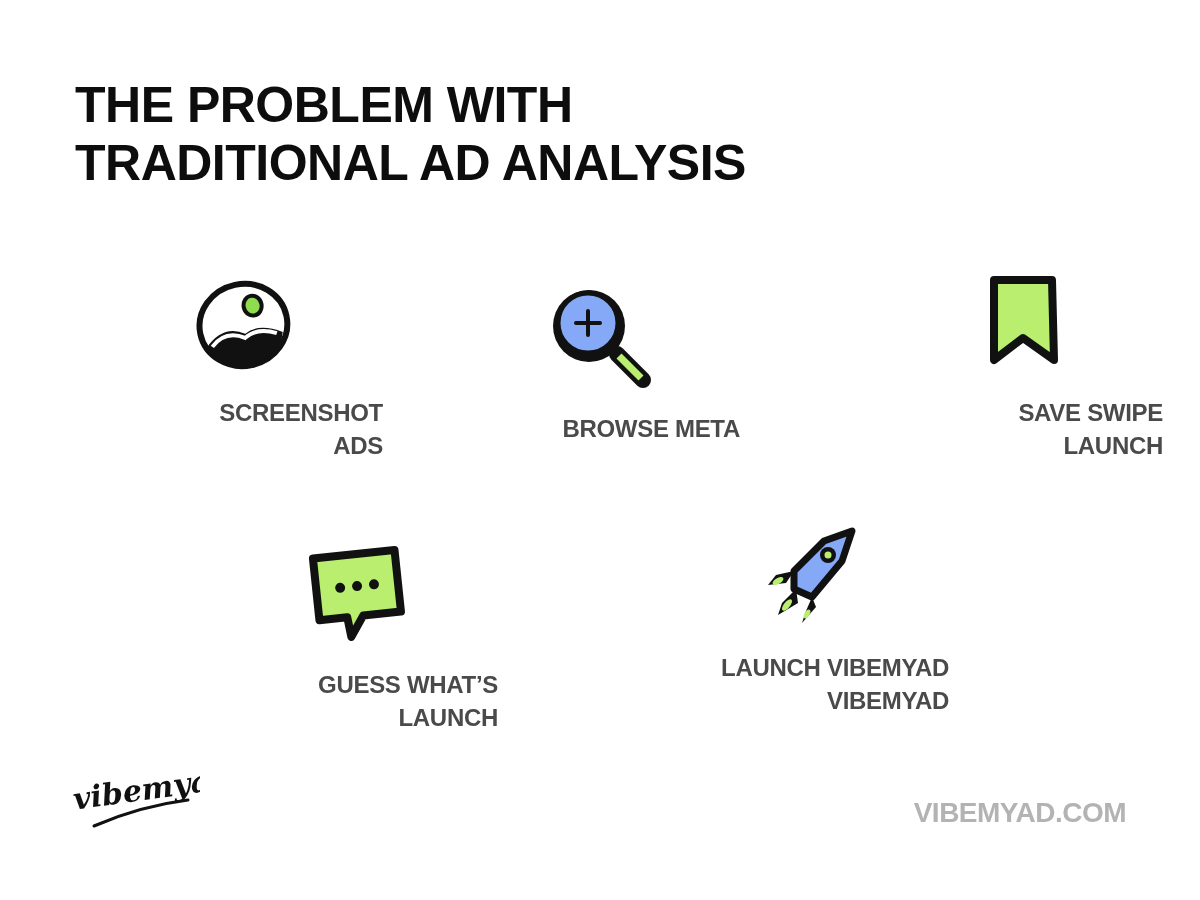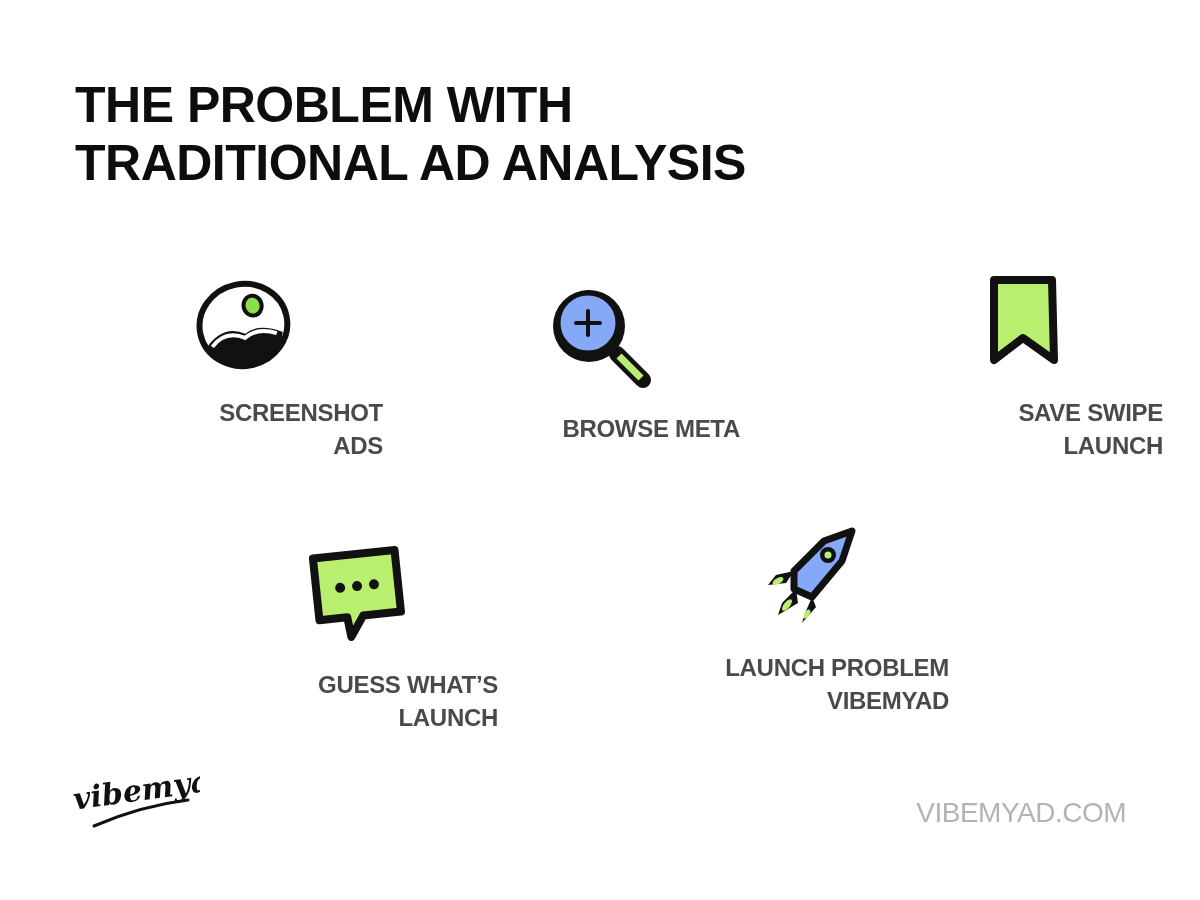--- a/index.html
+++ b/index.html
@@ -17,21 +17,21 @@
   .item .icon { width:110px; height:110px; margin:0 auto; display:block; }
   .item .label {
     margin-top:18px; font-weight:700; font-size:24px; line-height:33px; color:#4a4a4a;
     letter-spacing:-0.3px;
   }
   .item .label span { display:block; }
   .logo {
     position:absolute; left:70px; top:760px; width:130px; height:80px;
   }
   .url {
-    position:absolute; right:74px; top:797px; font-weight:400; font-size:28px; color:#b3b3b3;
+    position:absolute; right:74px; top:797px; font-weight:700; font-size:28px; color:#b3b3b3;
     letter-spacing:-0.5px;
   }
 </style>
 </head>
 <body>
 
 <h1 class="title">
   <span>THE PROBLEM WITH</span>
   <span>TRADITIONAL AD ANALYSIS</span>
 </h1>
@@ -96,21 +96,21 @@
     <circle cx="74" cy="32" r="8" fill="#111"></circle>
     <circle cx="74" cy="32" r="3.5" fill="#b9ee6e"></circle>
     <path d="M40 48 L22 52 L14 62 L32 60 Z" fill="#111"></path>
     <ellipse cx="24" cy="58" rx="6" ry="3" transform="rotate(-30 24 58)" fill="#b9ee6e"></ellipse>
     <path d="M42 66 L28 80 L24 92 L44 80 Z" fill="#111"></path>
     <ellipse cx="33" cy="82" rx="7" ry="3" transform="rotate(-50 33 82)" fill="#b9ee6e"></ellipse>
     <path d="M58 74 L52 88 L48 100 L62 84 Z" fill="#111"></path>
     <ellipse cx="53" cy="91" rx="5" ry="2.5" transform="rotate(-60 53 91)" fill="#b9ee6e"></ellipse>
   </svg>
   <div class="label">
-    <span>LAUNCH PROBLEM</span>
+    <span>LAUNCH VIBEMYAD</span>
     <span>VIBEMYAD</span>
   </div>
 </div>
 
 <svg class="logo" viewBox="0 0 130 80">
   <text x="4" y="42" font-family="DejaVu Serif, serif" font-style="italic" font-weight="700" font-size="30" fill="#111" transform="rotate(-8 60 40)">vibemyad</text>
   <path d="M24 66 Q70 46 118 40" fill="none" stroke="#111" stroke-width="3" stroke-linecap="round"></path>
 </svg>
 
 <div class="url">VIBEMYAD.COM</div>

